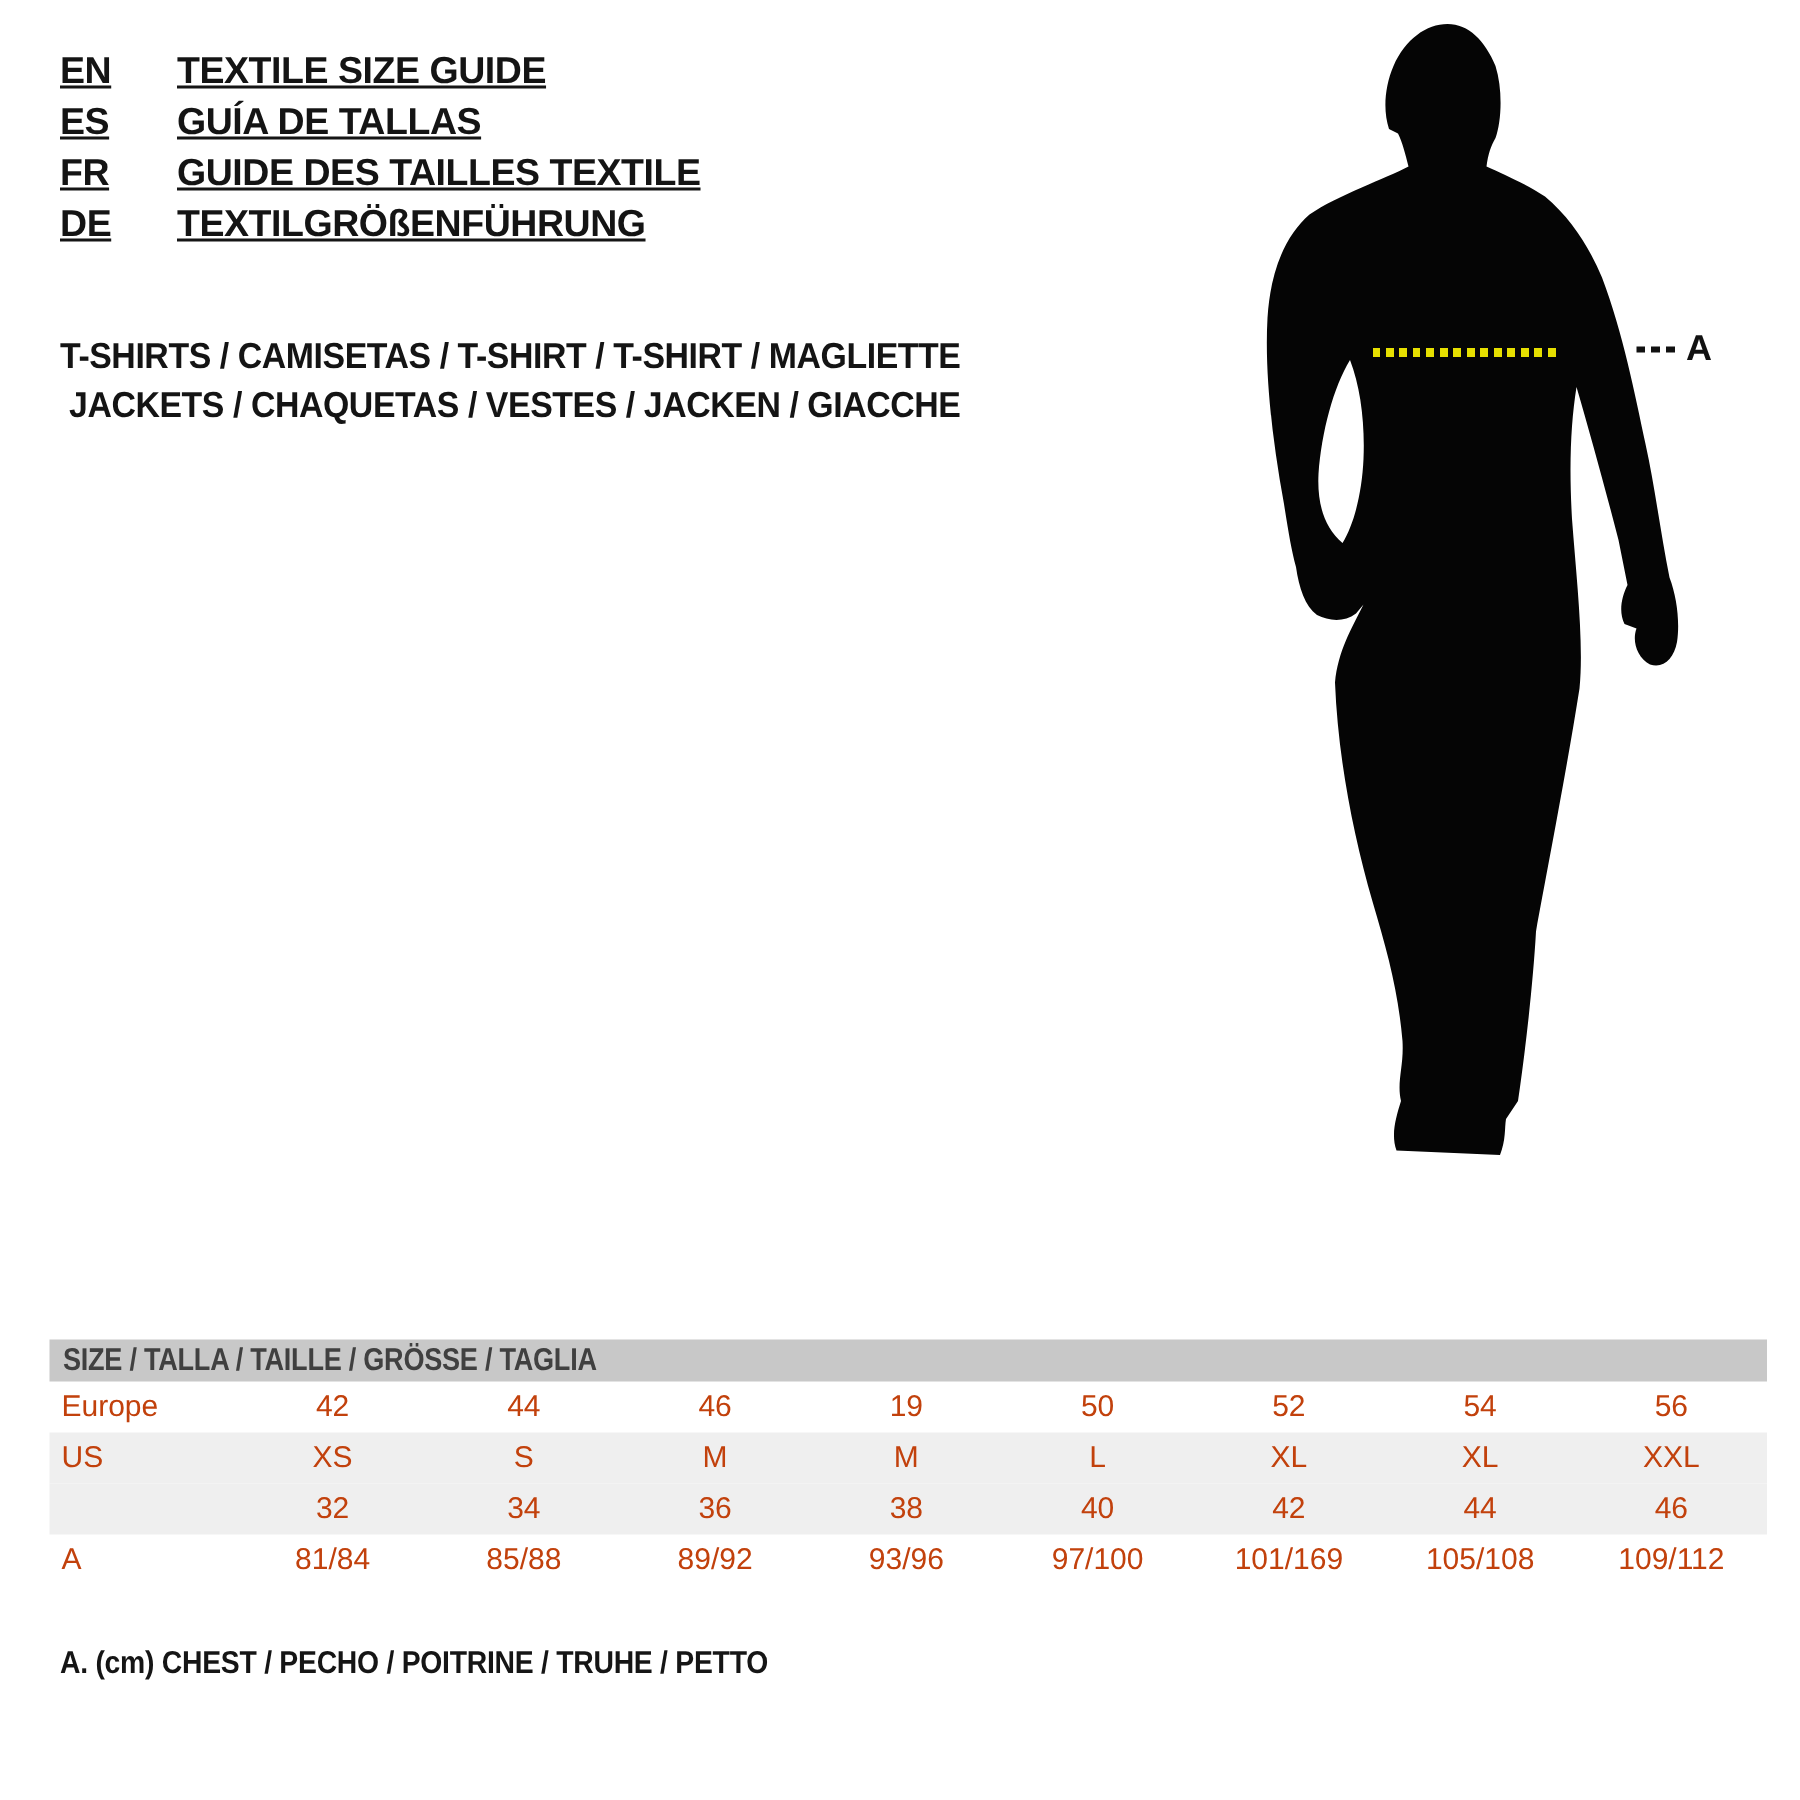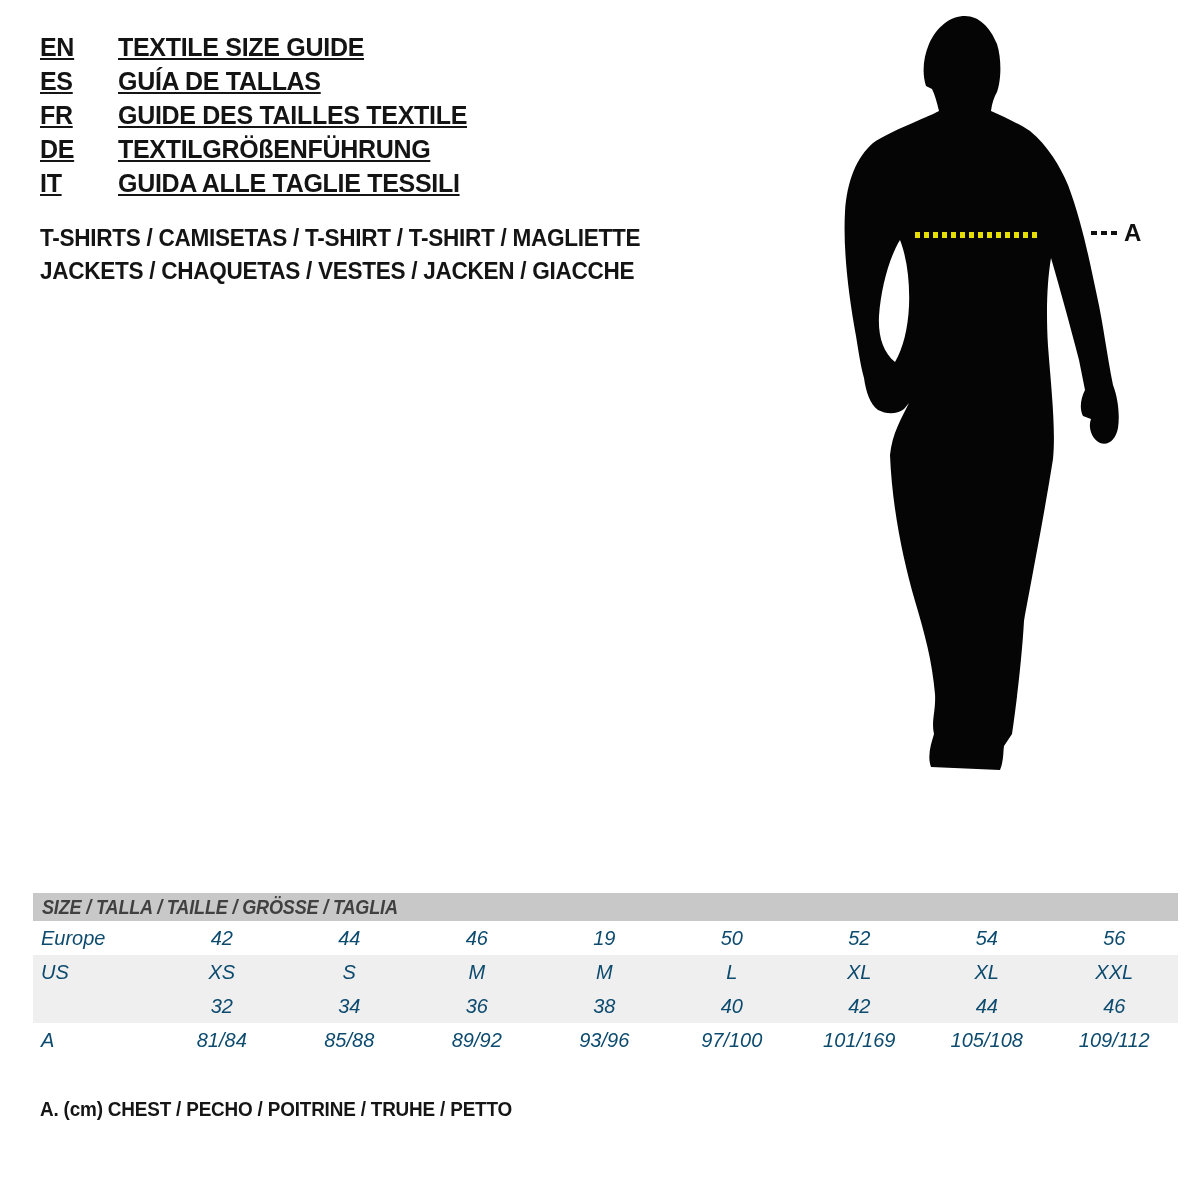--- a/index.html
+++ b/index.html
@@ -8,42 +8,42 @@
   .page { position:relative; width:1200px; height:1200px; background:#fff; overflow:hidden; }
 
   
   .lang-block { position:absolute; left:40px; top:30px;text-decoration:underline; }
   .lang-row { display:flex; height:34px; align-items:center; font-weight:700; font-size:25px; letter-spacing:-0.3px; color:#141414; }
   .lang-code { width:78px; }
   .lang-title { white-space:nowrap; }
 
   
   .cats { position:absolute; left:40px; top:221px; }
-  .cat-line { height:33px; display:flex; align-items:center; font-weight:700; font-size:24px; letter-spacing:-0.3px; color:#141414; white-space:nowrap; }
+  .cat-line { height:33px; display:flex; align-items:center; font-weight:700; font-size:24px; letter-spacing:-0.3px; color:#141414; white-space:nowrap;justify-content:flex-end; }
   .cat-line > span { display:inline-block; transform:scaleX(0.94); transform-origin:left center; }
 
   
   .figure { position:absolute; left:820px; top:0; width:380px; height:800px; }
   .figure svg { position:absolute; left:0; top:0; }
   .chest-line { position:absolute; left:95px; top:232px; width:123px; height:6px;
       background:repeating-linear-gradient(90deg,#e6df00 0 5px,rgba(0,0,0,0) 5px 9px); }
   .callout-dashes { position:absolute; left:271px; top:231px; width:29px; height:4px;
       background:repeating-linear-gradient(90deg,#111 0 6px,rgba(0,0,0,0) 6px 10px); }
   .callout-label { position:absolute; left:304px; top:219px; font-size:24px; font-weight:700; color:#111; }
 
   
   .man-title { position:absolute; left:40px; top:845px; font-size:21px; font-weight:700; letter-spacing:-0.2px; white-space:nowrap; }
   .man-title > span { display:inline-block; transform:scaleX(0.94); transform-origin:left center; }
 
   
-  .sizetable { position:absolute; left:33px; top:893px; width:1145px;font-style:italic; }
+  .sizetable { position:absolute; left:33px; top:893px; width:1145px; }
   .thead { height:28px; background:#c8c8c8; display:flex; align-items:center; padding-left:9px;
       font-size:21px; font-weight:700; color:#404040; white-space:nowrap; }
   .thead > span { display:inline-block; transform:scaleX(0.86); transform-origin:left center; letter-spacing:-0.2px; }
-  .trow { display:flex; height:34px; align-items:center; font-size:20px; color:#0c4a6e; }
+  .trow { display:flex; height:34px; align-items:center; font-size:20px; color:#c2410c; }
   .trow.striped { background:#efefef; }
   .tlabel { width:125px; padding-left:8px; }
   .tcell { flex:1; text-align:center; }
 
   
   .footnote { position:absolute; left:40px; top:1097px; font-size:21px; font-weight:700; letter-spacing:-0.2px; white-space:nowrap; }
   .footnote > span { display:inline-block; transform:scaleX(0.9); transform-origin:left center; }
 </style>
 </head>
 <body>
@@ -59,24 +59,20 @@
       <span class="lang-code">ES</span>
       <span class="lang-title">GUÍA DE TALLAS</span>
     </div>
     <div class="lang-row">
       <span class="lang-code">FR</span>
       <span class="lang-title">GUIDE DES TAILLES TEXTILE</span>
     </div>
     <div class="lang-row">
       <span class="lang-code">DE</span>
       <span class="lang-title">TEXTILGRÖßENFÜHRUNG</span>
-    </div>
-    <div class="lang-row">
-      <span class="lang-code">IT</span>
-      <span class="lang-title">GUIDA ALLE TAGLIE TESSILI</span>
     </div>
   </div>
 
   <div class="cats">
     <div class="cat-line">
         <span>T-SHIRTS / CAMISETAS / T-SHIRT / T-SHIRT / MAGLIETTE</span>
       </div>
     <div class="cat-line">
         <span>JACKETS / CHAQUETAS / VESTES / JACKEN / GIACCHE</span>
       </div>

